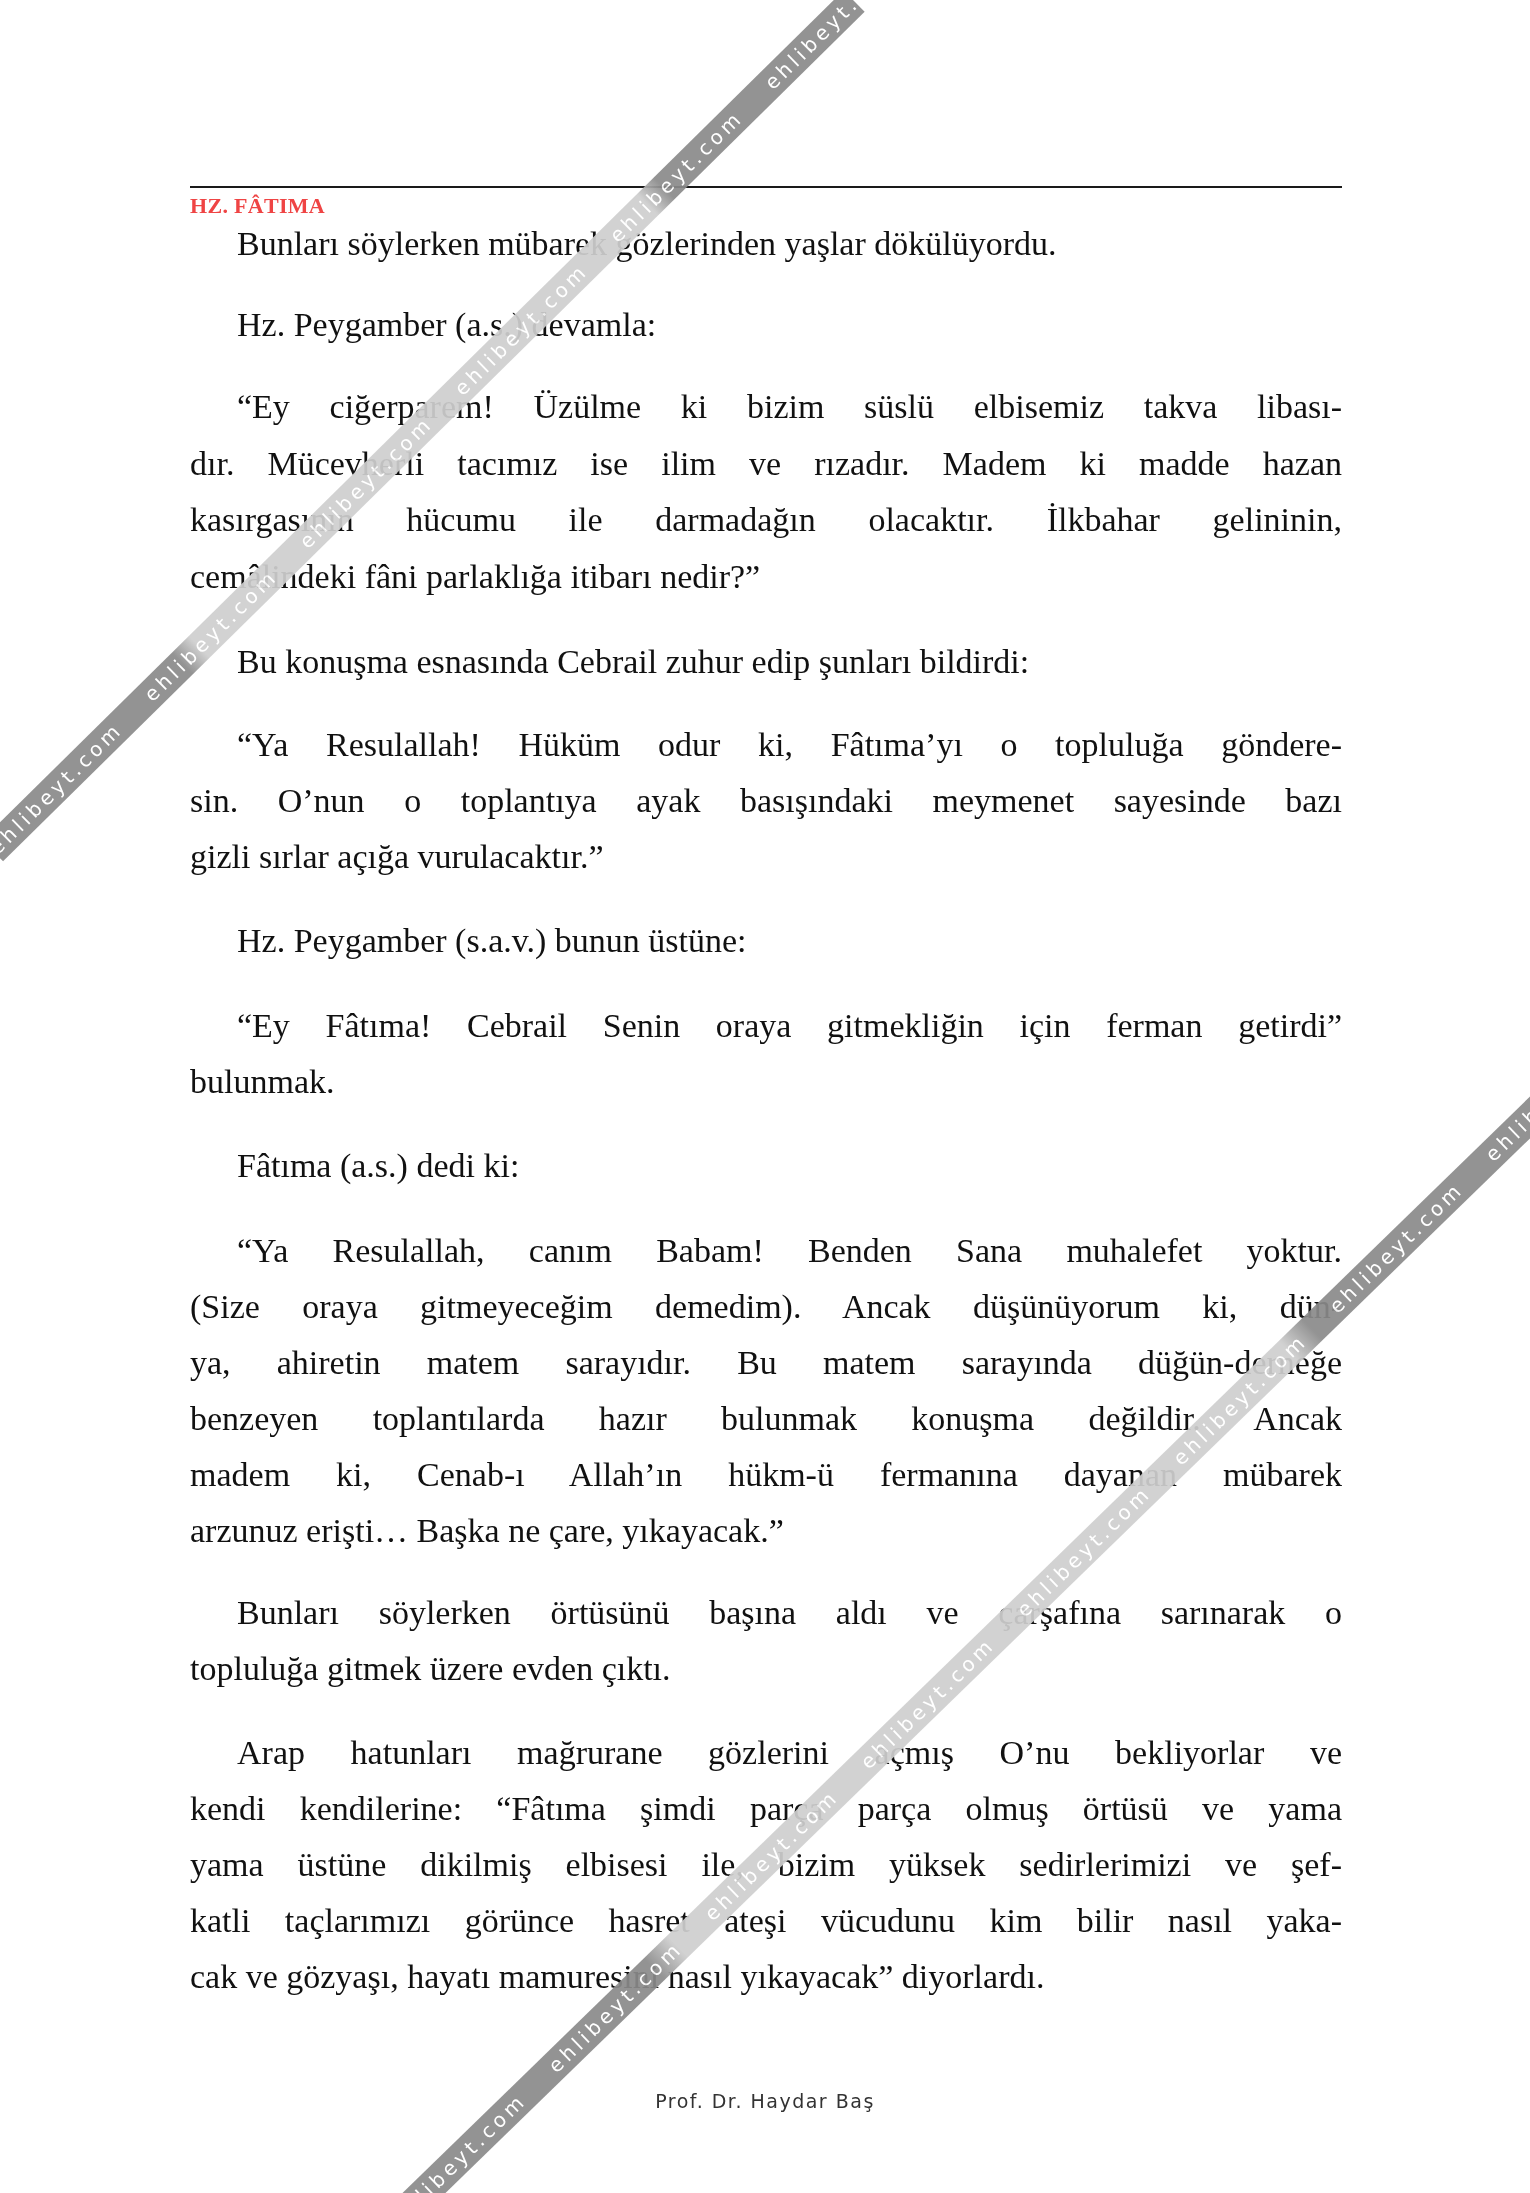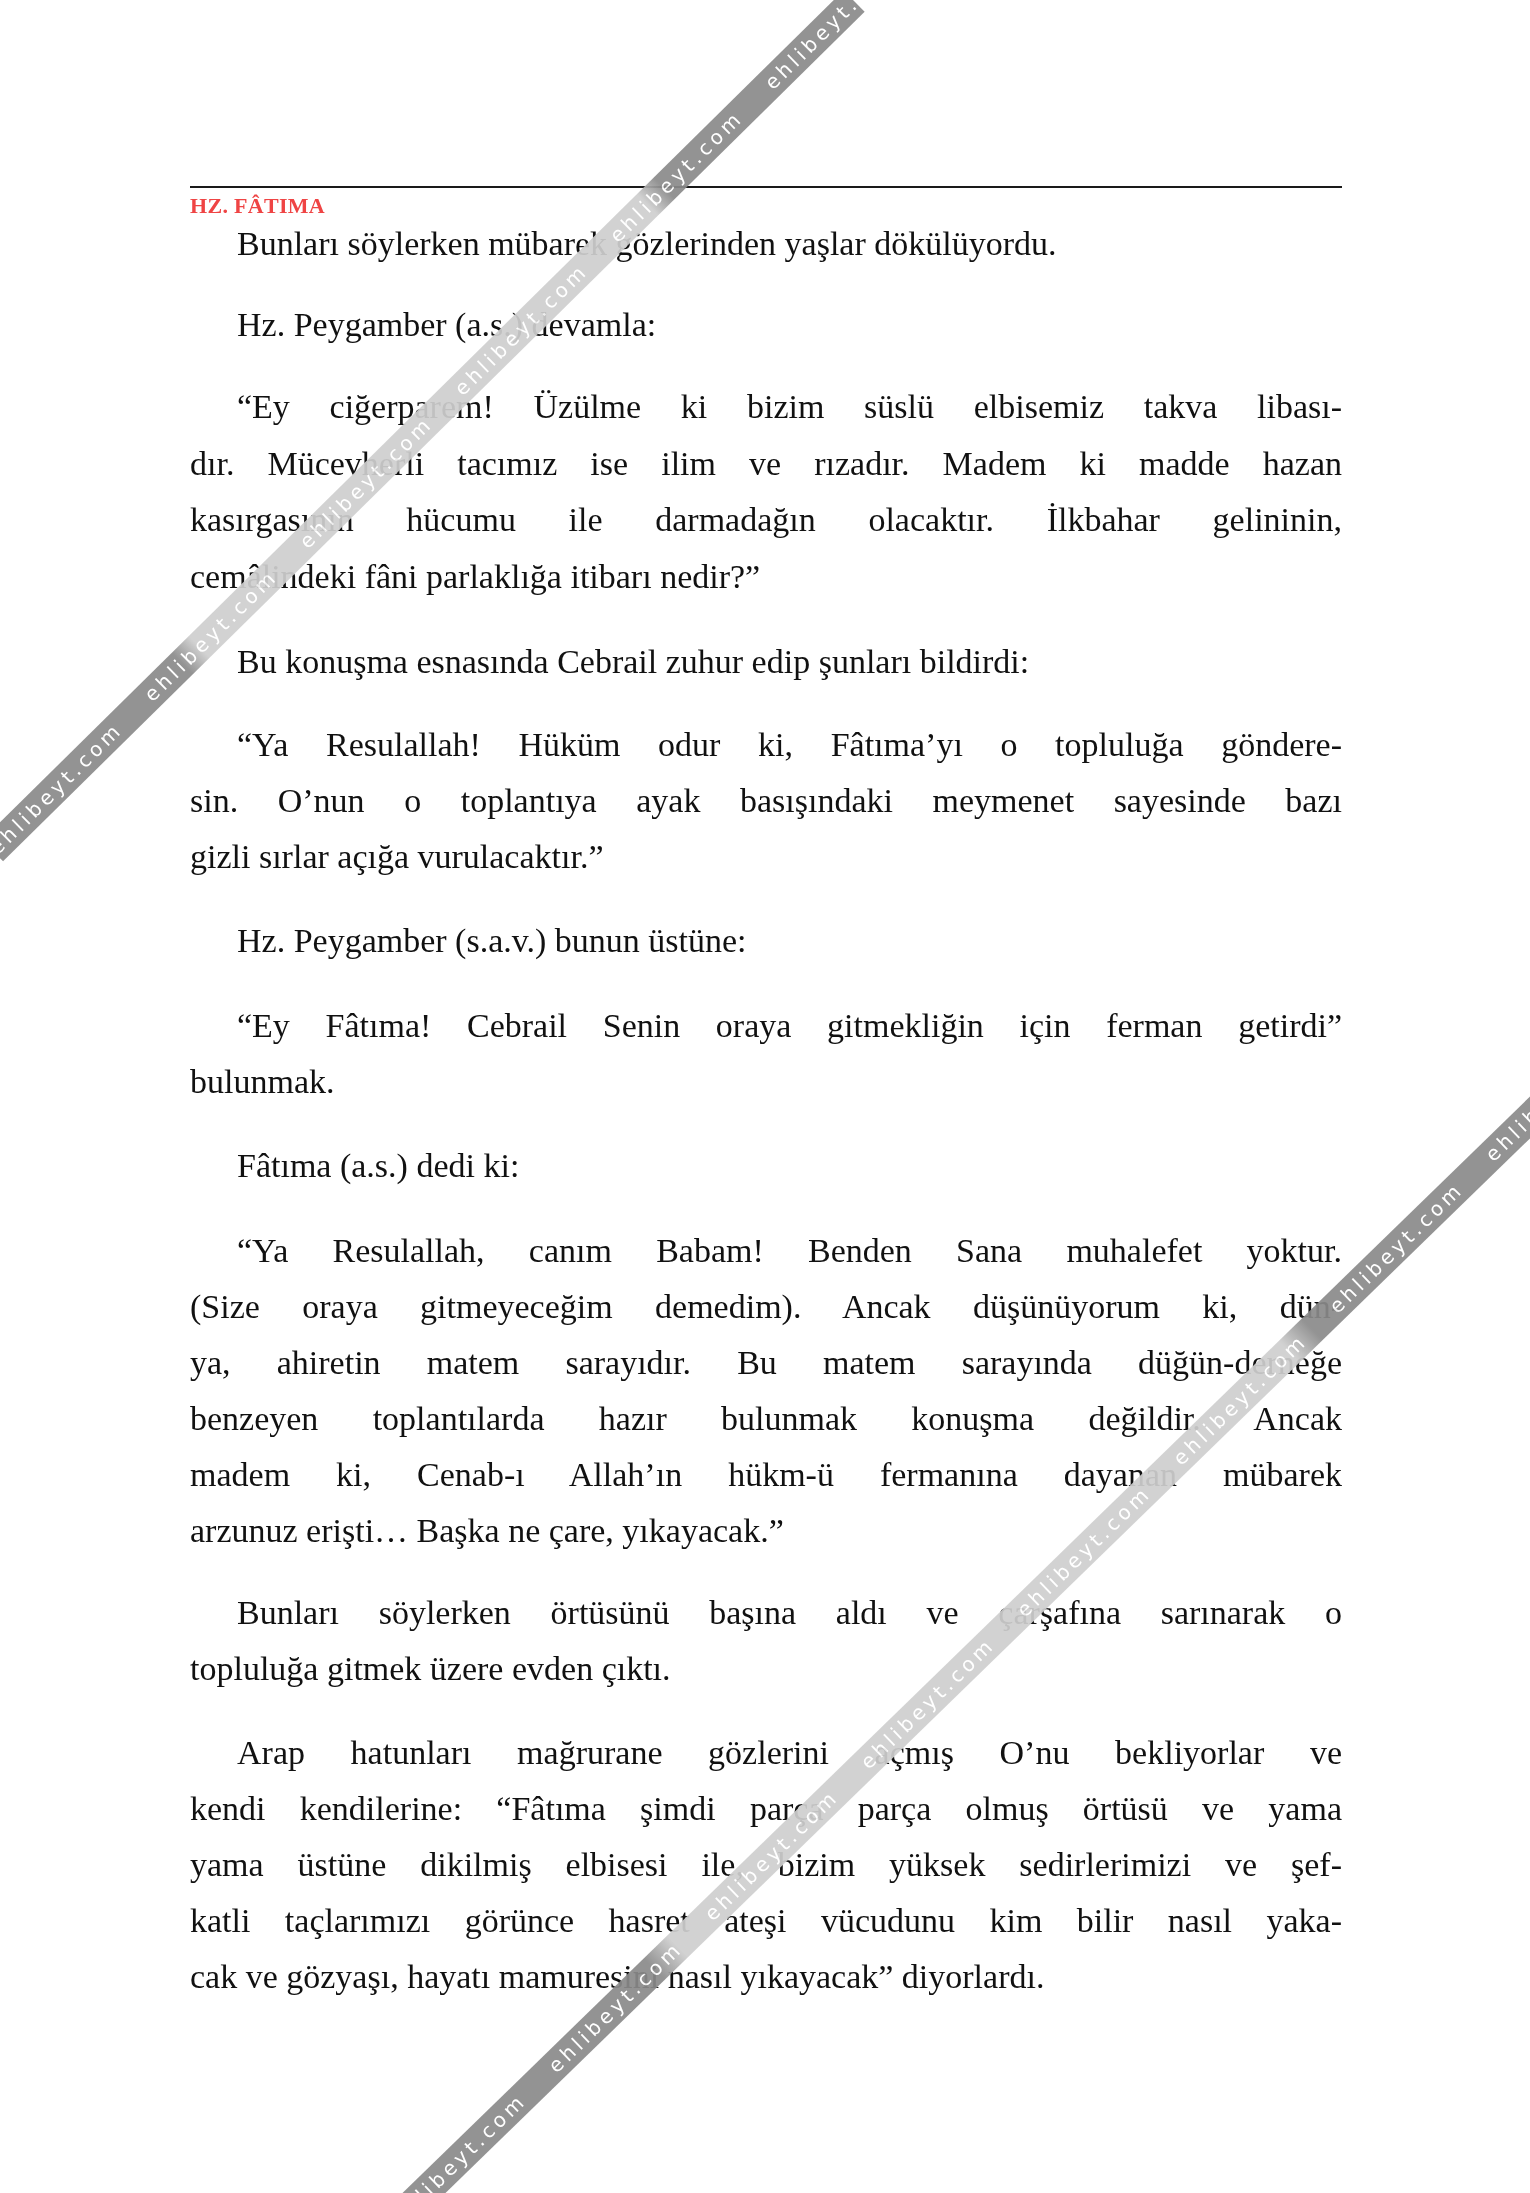--- a/index.html
+++ b/index.html
@@ -87,20 +87,21 @@
     <div class="line indent just" style="top:1593px">Bunları söylerken örtüsünü başına aldı ve çarşafına sarınarak o</div>
     <div class="line" style="top:1649px">topluluğa gitmek üzere evden çıktı.</div>
 
     <div class="line indent just" style="top:1733px">Arap hatunları mağrurane gözlerini açmış O’nu bekliyorlar ve</div>
     <div class="line just" style="top:1789px">kendi kendilerine: “Fâtıma şimdi parça parça olmuş örtüsü ve yama</div>
     <div class="line just" style="top:1845px">yama üstüne dikilmiş elbisesi ile, bizim yüksek sedirlerimizi ve şef-</div>
     <div class="line just" style="top:1901px">katli taçlarımızı görünce hasret ateşi vücudunu kim bilir nasıl yaka-</div>
     <div class="line" style="top:1957px">cak ve gözyaşı, hayatı mamuresini nasıl yıkayacak” diyorlardı.</div>
   </div>
 
+  <div class="footer">Prof. Dr. Haydar Baş</div>
 
   <div class="watermark wm1">
     <span>ehlibeyt.com</span><span>ehlibeyt.com</span><span>ehlibeyt.com</span><span>ehlibeyt.com</span><span>ehlibeyt.com</span><span>ehlibeyt.com</span>
   </div>
   <div class="watermark wm2">
     <span>ehlibeyt.com</span><span>ehlibeyt.com</span><span>ehlibeyt.com</span><span>ehlibeyt.com</span><span>ehlibeyt.com</span><span>ehlibeyt.com</span><span>ehlibeyt.com</span><span>ehlibeyt.com</span>
   </div>
 </div>
 
 </body></html>

